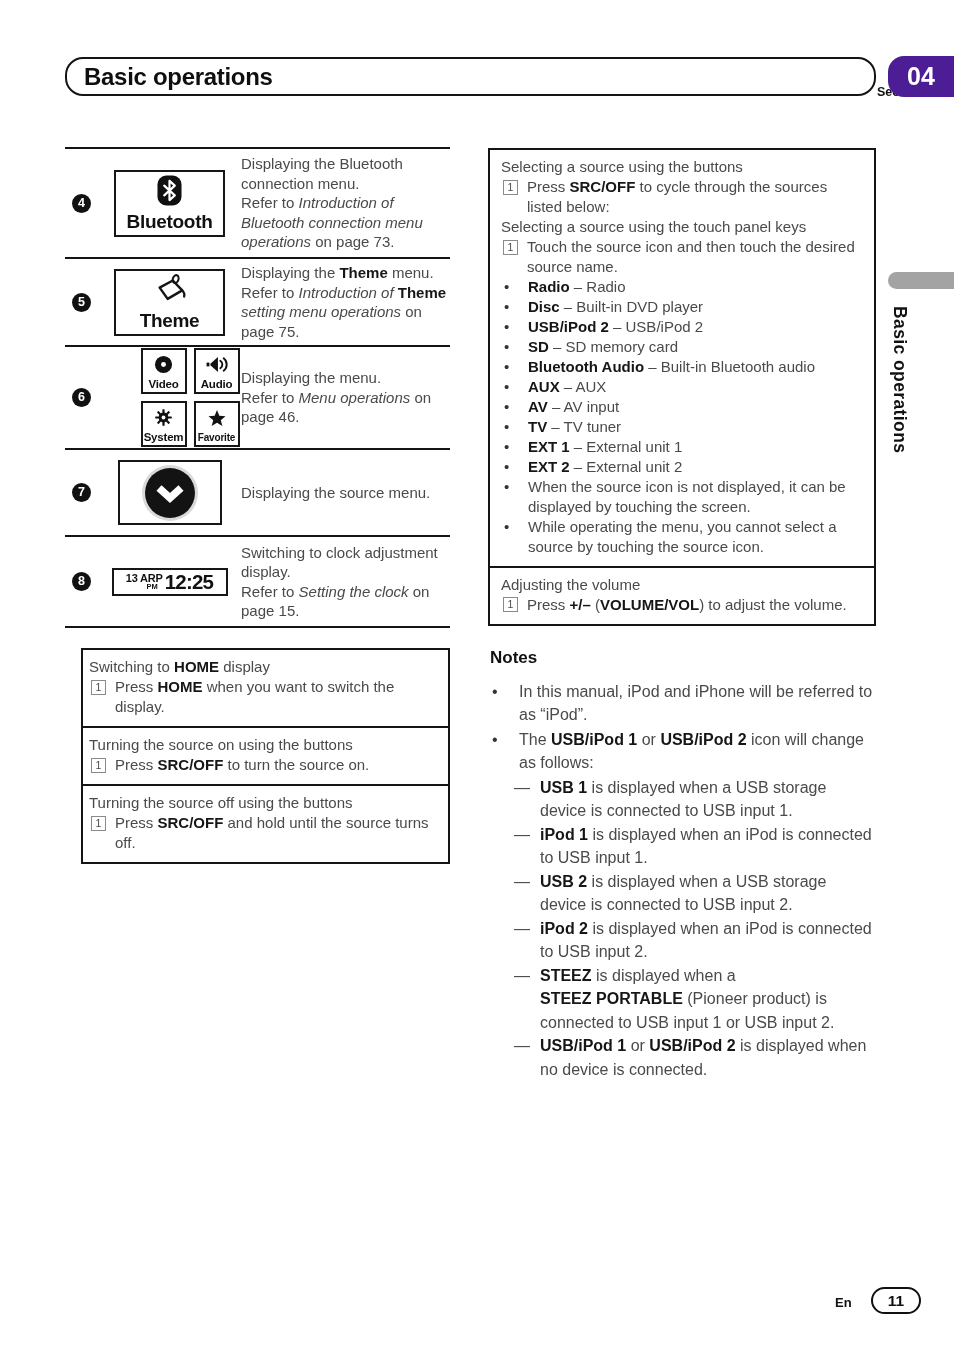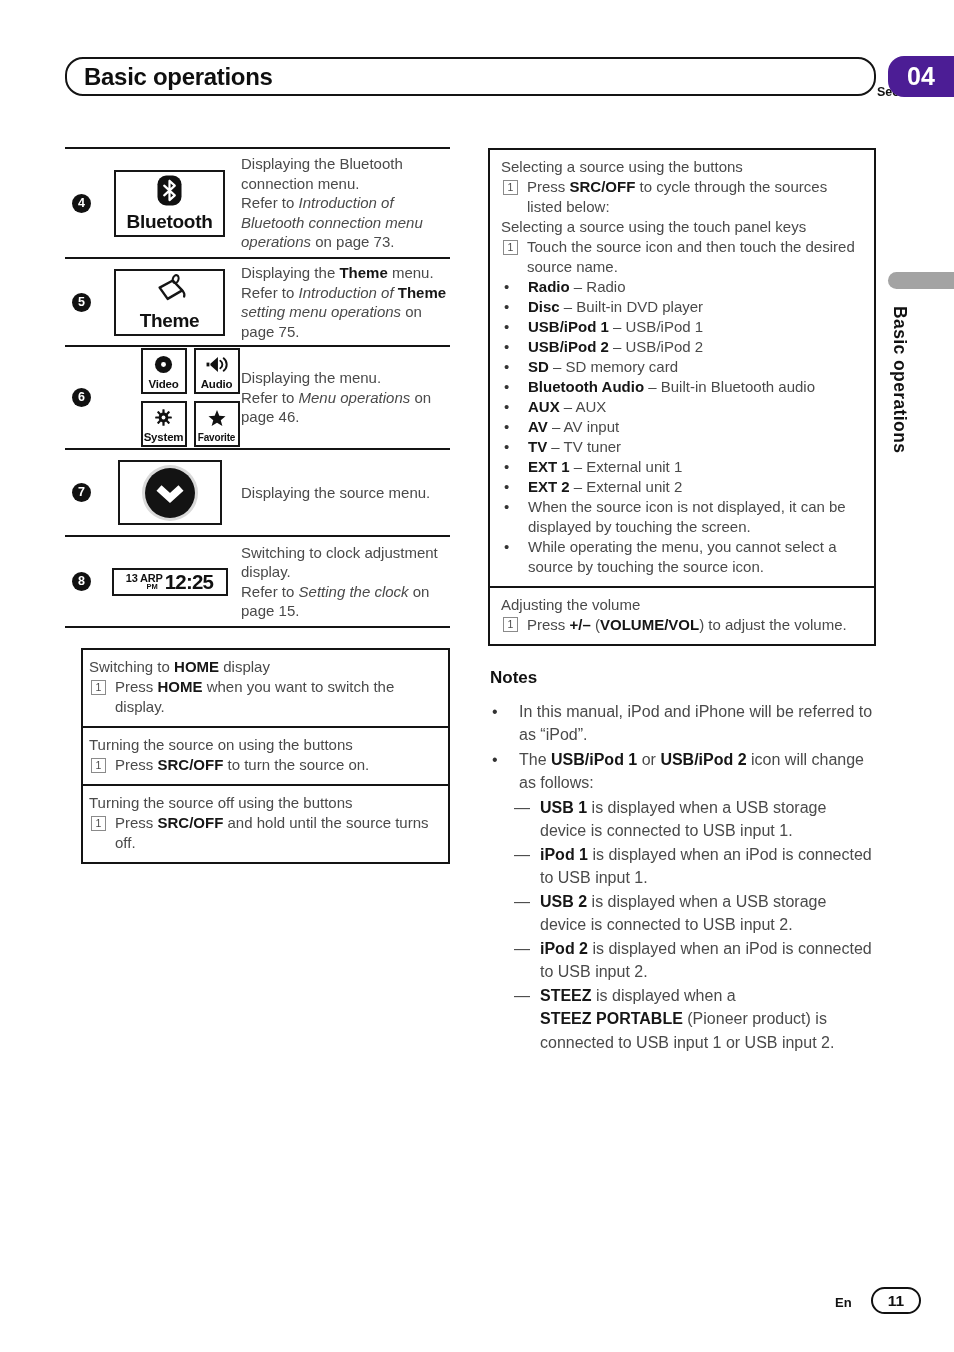--- a/index.html
+++ b/index.html
@@ -303,23 +303,20 @@
       <span class="stepnum">1</span>
       <span class="steptext rich"><span>Touch the source icon and then touch the desired source name.</span></span>
     </div>
     <div class="sb">
         <span class="bt rich"><span class="rt-b">Radio</span><span> – Radio</span></span>
       </div>
     <div class="sb">
         <span class="bt rich"><span class="rt-b">Disc</span><span> – Built-in DVD player</span></span>
       </div>
     <div class="sb">
-        <span class="bt rich"><span class="rt-b">USB/iPod 1</span><span> – USB/iPod 1</span></span>
-      </div>
-    <div class="sb">
         <span class="bt rich"><span class="rt-b">USB/iPod 2</span><span> – USB/iPod 2</span></span>
       </div>
     <div class="sb">
         <span class="bt rich"><span class="rt-b">SD</span><span> – SD memory card</span></span>
       </div>
     <div class="sb">
         <span class="bt rich"><span class="rt-b">Bluetooth Audio</span><span> – Built-in Bluetooth audio</span></span>
       </div>
     <div class="sb">
         <span class="bt rich"><span class="rt-b">AUX</span><span> – AUX</span></span>
@@ -369,18 +366,21 @@
     <div class="note-d">
         <span class="bt rich"><span class="rt-b">USB 2</span><span> is displayed when a USB storage device is connected to USB input 2.</span></span>
       </div>
     <div class="note-d">
         <span class="bt rich"><span class="rt-b">iPod 2</span><span> is displayed when an iPod is connected to USB input 2.</span></span>
       </div>
     <div class="note-d">
         <span class="bt rich"><span class="rt-b">STEEZ</span><span> is displayed when a
 </span><span class="rt-b">STEEZ PORTABLE</span><span> (Pioneer product) is connected to USB input 1 or USB input 2.</span></span>
       </div>
+    <div class="note-d">
+        <span class="bt rich"><span class="rt-b">USB/iPod 1</span><span> or </span><span class="rt-b">USB/iPod 2</span><span> is displayed when no device is connected.</span></span>
+      </div>
   </div>
 
 </div>
 
 <div class="footer-lang">En</div>
 <div class="footer-page">11</div>
 
 </body></html>

